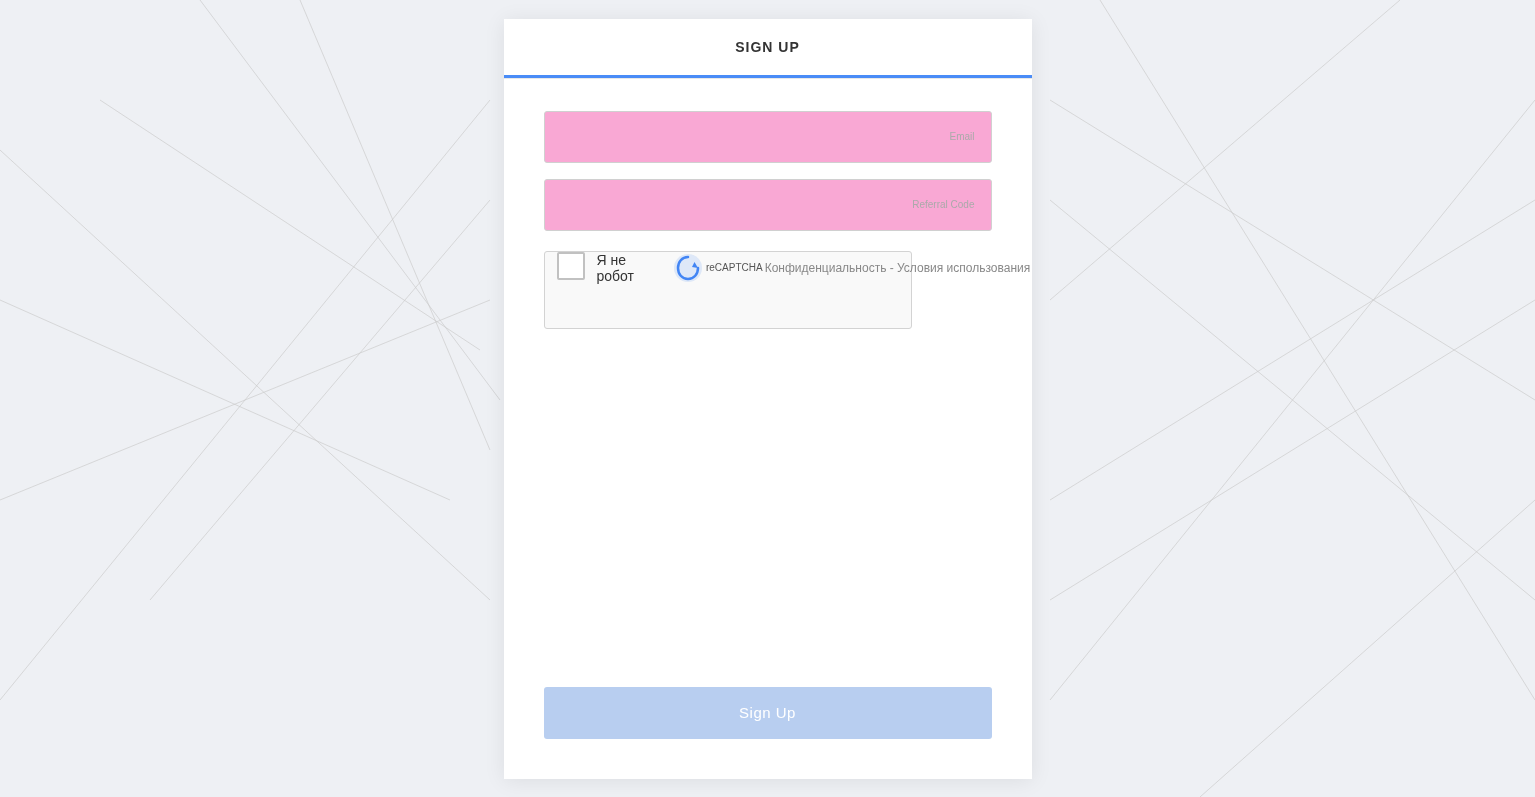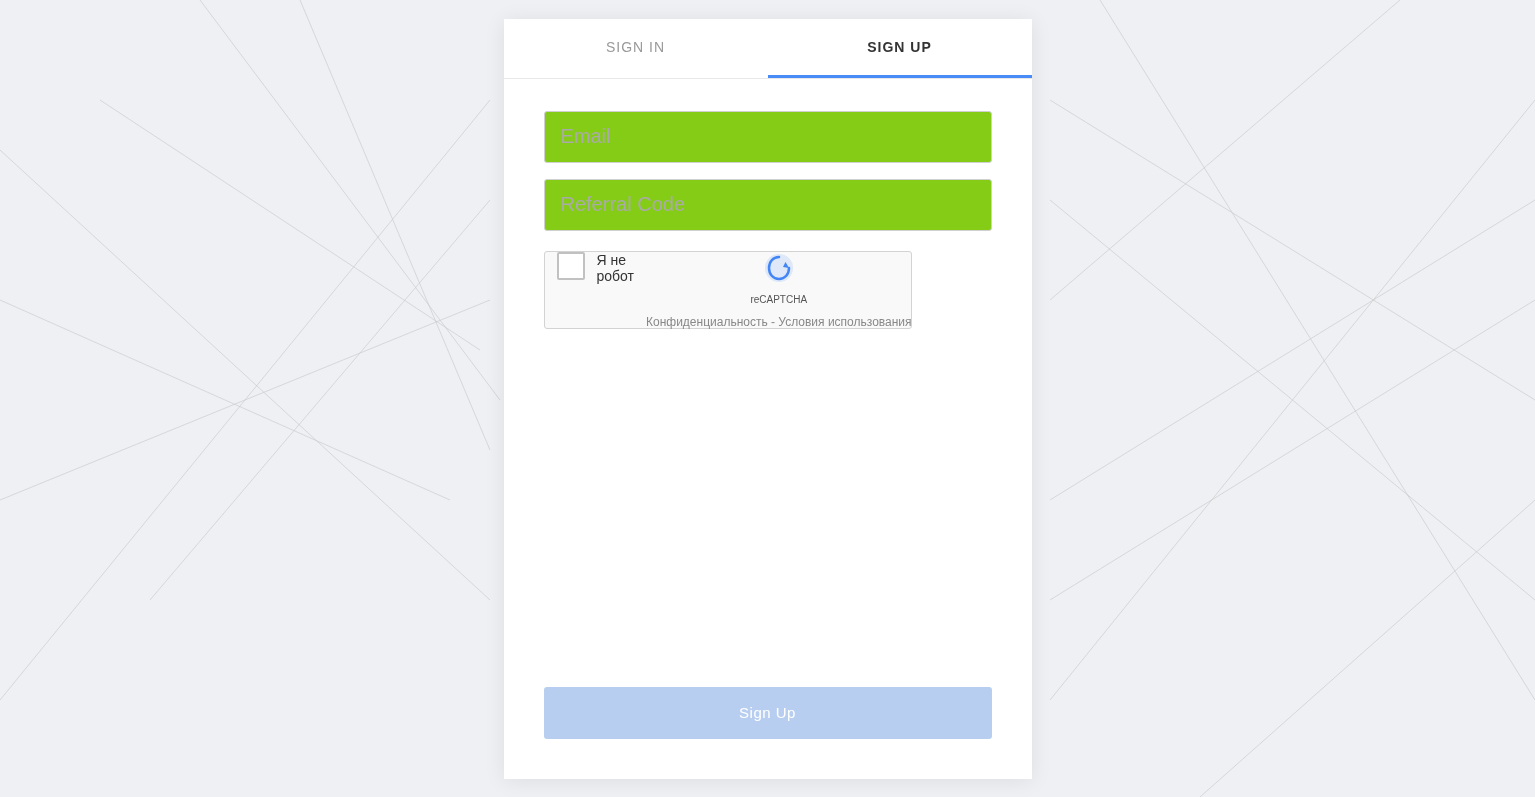--- a/index.html
+++ b/index.html
@@ -69,24 +69,25 @@
       gap: 16px;
       flex: 1;
     }
 
     .form-input {
       width: 100%;
       height: 52px;
       border: 1px solid #d0d0d0;
       border-radius: 3px;
       padding: 0 16px;
-      font-size: 20px;
+      font-size: 10px;
       color: #555;
       outline: none;
-      background: #84cc16;
+      background: #f9a8d4;
+      text-align: right;
     }
 
     .form-input::placeholder {
       color: #aaa;
     }
 
     
     .checkbox-row {
       display: flex;
       align-items: center;
@@ -133,23 +134,24 @@
     }
 
     .recaptcha-label {
       flex: 1;
       font-size: 14px;
       color: #333;
     }
 
     .recaptcha-right {
       display: flex;
-      flex-direction: column;
+      flex-direction: row;
       align-items: center;
-      gap: 10px;
+      gap: 2px;
+      margin-left: 26px;
     }
 
     .recaptcha-logo {
       width: 32px;
       height: 32px;
     }
 
     .recaptcha-brand {
       font-size: 10px;
       color: #555;
@@ -202,21 +204,20 @@
   <line x1="1050" y1="200" x2="1535" y2="600" stroke="#ccc" stroke-width="0.7"></line>
   <line x1="1050" y1="600" x2="1535" y2="300" stroke="#ccc" stroke-width="0.7"></line>
   <line x1="1100" y1="0" x2="1535" y2="700" stroke="#ccc" stroke-width="0.7"></line>
   <line x1="1050" y1="700" x2="1535" y2="100" stroke="#ccc" stroke-width="0.7"></line>
   <line x1="1200" y1="797" x2="1535" y2="500" stroke="#ccc" stroke-width="0.7"></line>
 </svg>
 
 <div class="card">
 
   <div class="tabs">
-    <div class="tab">SIGN IN</div>
     <div class="tab active">SIGN UP</div>
   </div>
 
   <div class="form-area">
 
     <input class="form-input" type="email" placeholder="Email" style="">
 
 
 
     <input class="form-input" type="text" placeholder="Referral Code" style="">

